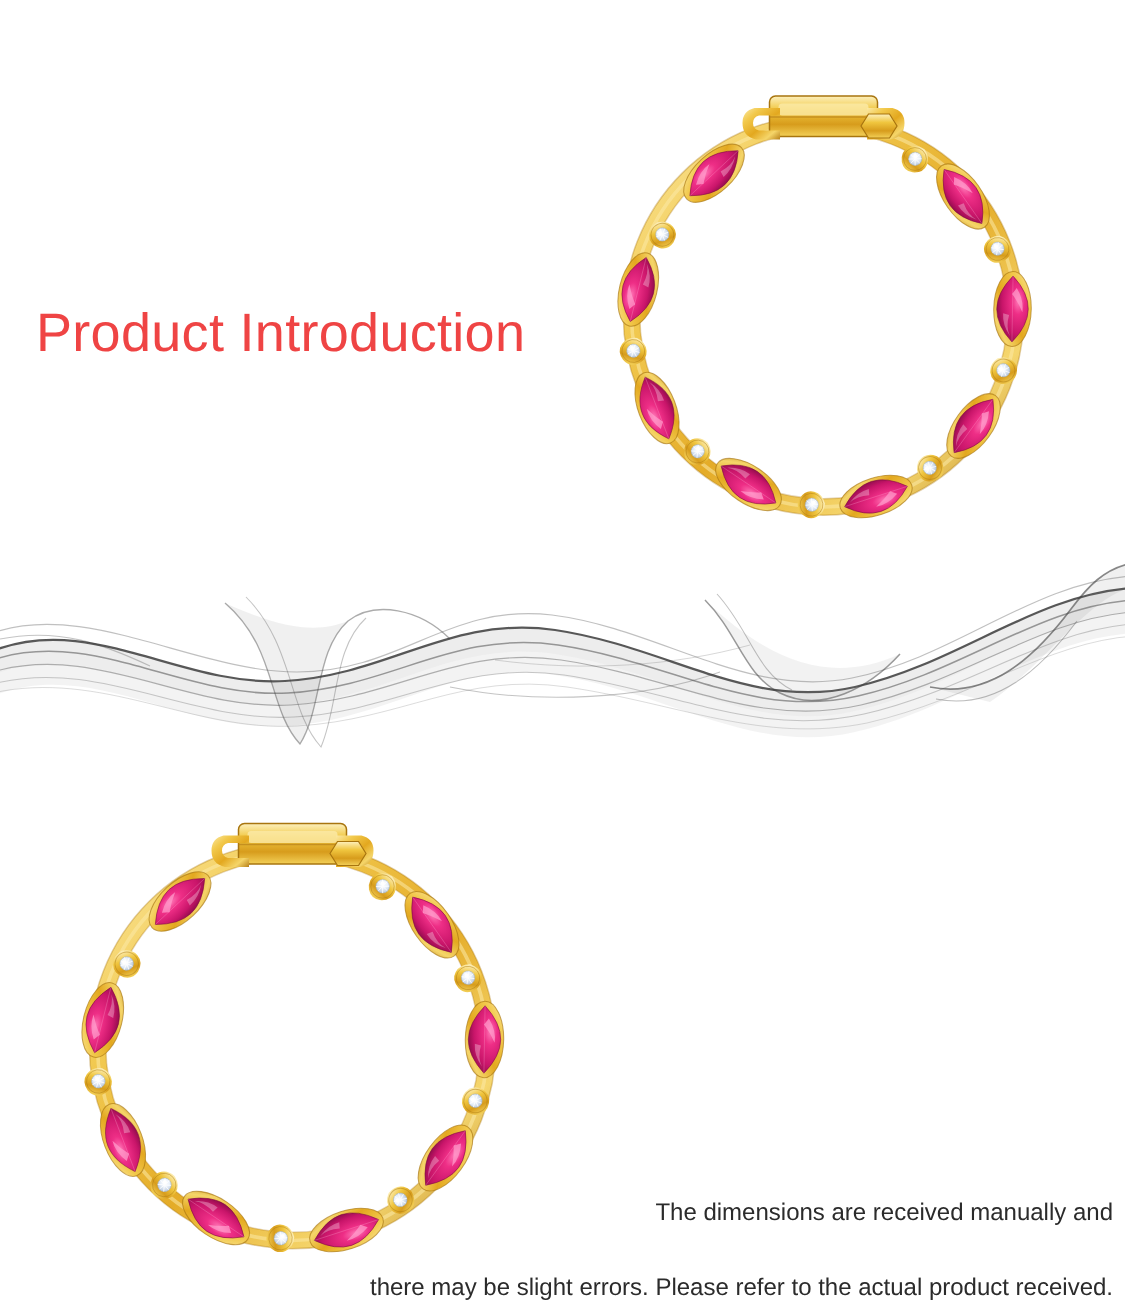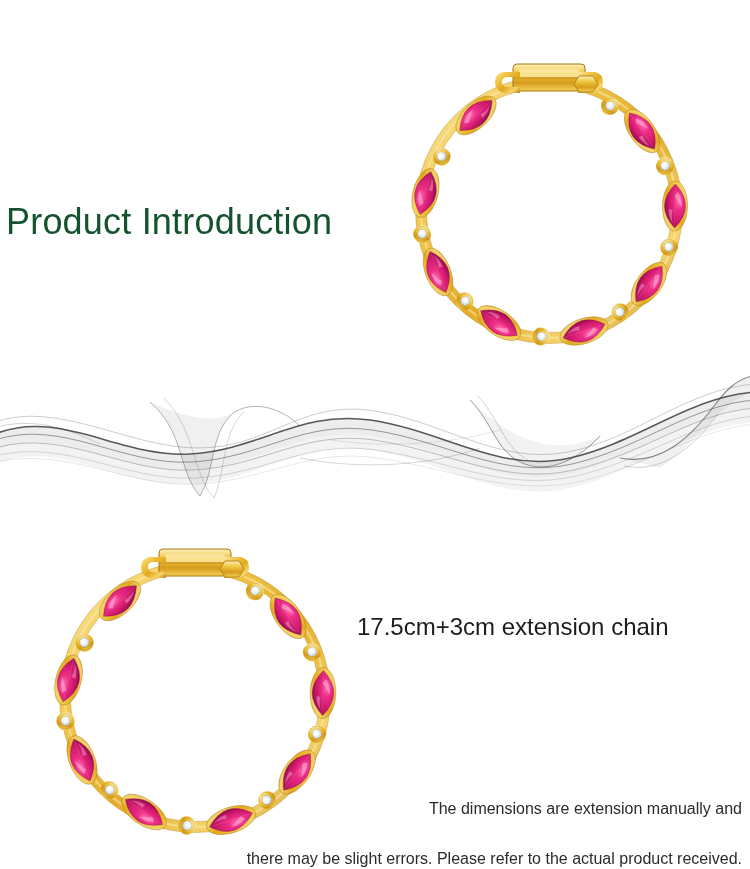--- a/index.html
+++ b/index.html
@@ -19,25 +19,25 @@
     position: absolute;
     left: 0; top: 0;
     width: 750px;
     height: 869px;
     background: #ffffff;
   }
 
   
   .heading {
     position: absolute;
-    left: 6px;
+    left: 24px;
     top: 200px;
     font-size: 36px;
     font-weight: 400;
-    color: #14532d;
+    color: #ef4444;
     letter-spacing: 0.2px;
     white-space: nowrap;
     line-height: 1.2;
   }
 
   
   .bracelet {
     position: absolute;
   }
   .bracelet-top {
@@ -292,21 +292,20 @@
         <rect x="128" y="21" width="60" height="8" rx="2.5" fill="#fbeaa8" opacity="0.8"></rect>
         <path d="M 122 30 L 194 30" stroke="#b9821a" stroke-width="1" opacity="0.7"></path>
         <path d="M 112 24 q -8 2 -8 10 q 0 9 9 11 l 16 0 l 0 -6 l -14 0 q -4 -1 -4 -5 q 0 -4 4 -5 l 14 0 l 0 -5 z" fill="url(#goldGradB)"></path>
         <path d="M 204 24 q 8 2 8 10 q 0 9 -9 11 l -16 0 l 0 -6 l 14 0 q 4 -1 4 -5 q 0 -4 -4 -5 l -14 0 l 0 -5 z" fill="url(#goldGradB)"></path>
         <path d="M 188 28 l 14 0 l 5 8 l -5 8 l -14 0 l -5 -8 z" fill="url(#goldGradB2)" stroke="#a8750f" stroke-width="0.8"></path>
       </g>
     </svg>
   </div>
 
   <div class="spec-block">
-    <div class="spec-line">17.5cm+3cm extension chain</div>
   </div>
 
   <div class="disclaimer">
-    <div class="disclaimer-line">The dimensions are extension manually and</div>
+    <div class="disclaimer-line">The dimensions are received manually and</div>
     <div class="disclaimer-line second">there may be slight errors. Please refer to the actual product received.</div>
   </div>
 
 </div>
 
 </body></html>

